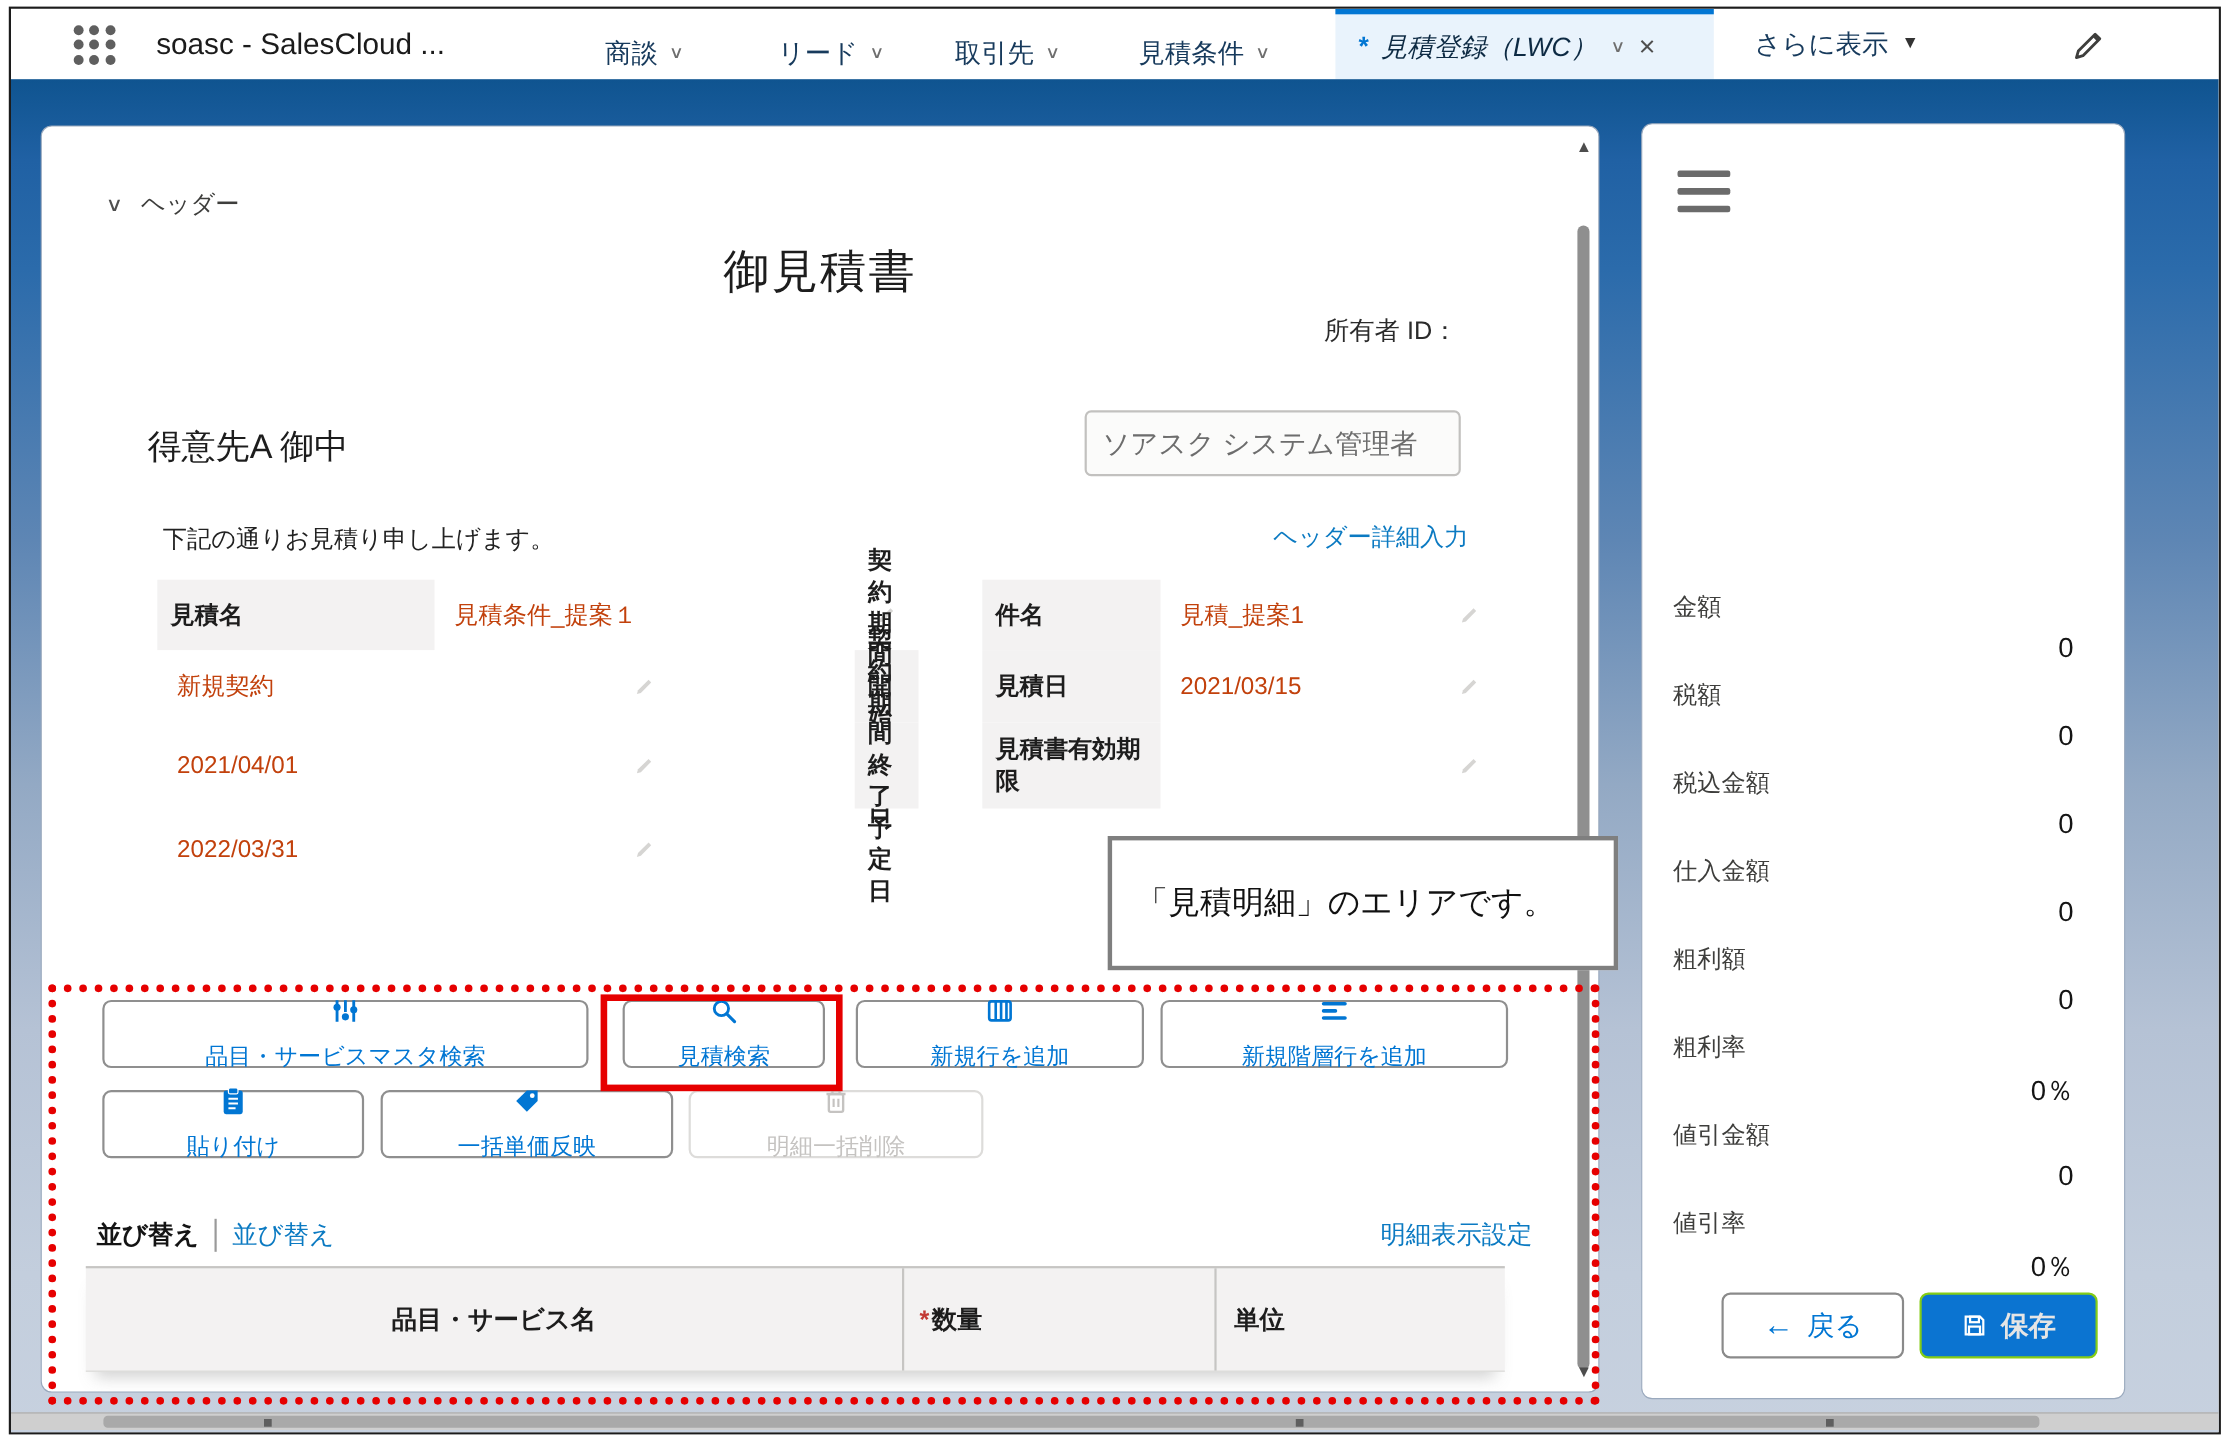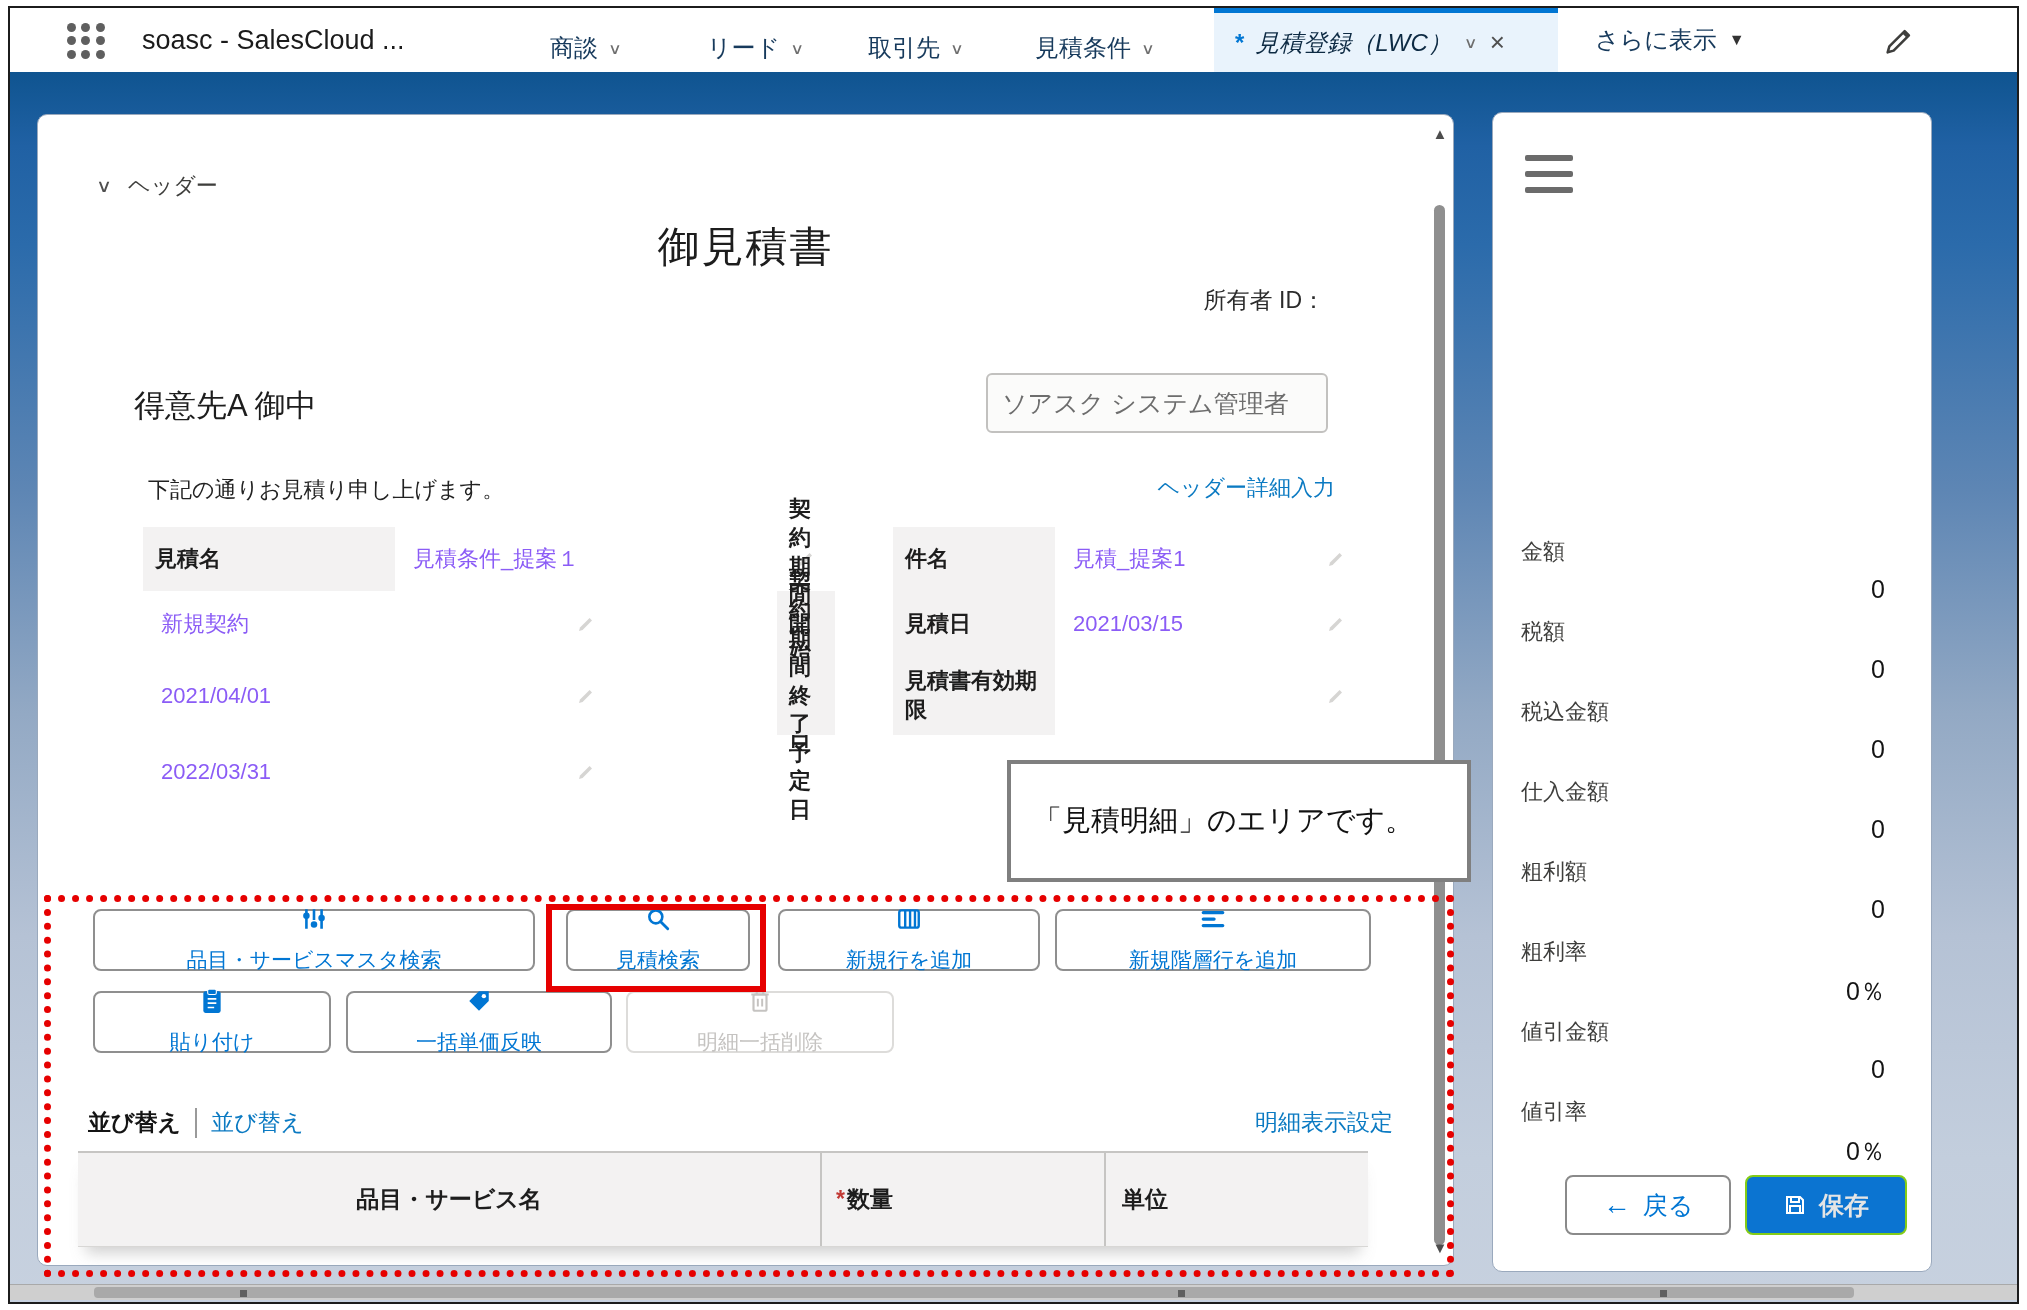--- a/index.html
+++ b/index.html
@@ -38,21 +38,21 @@
   .owner-label{position:absolute;right:128px;top:170px;font-size:23px;color:#2b2b2b;}
   .owner-box{position:absolute;left:948px;top:258px;width:342px;height:60px;border:2px solid #c2c1bf;border-radius:6px;background:#fbfbfa;display:flex;align-items:center;padding:0 14px;font-size:25px;color:#6d6d6d;}
   .customer{position:absolute;left:96px;top:270px;font-size:31px;color:#1d1d1d;}
   .greeting{position:absolute;left:110px;top:360px;font-size:22px;color:#222;}
   .hdr-link{position:absolute;right:118px;top:358px;font-size:22px;color:#0b7ac2;cursor:pointer;}
 
   .ftable{position:absolute;display:grid;}
   .ftable-left{left:105px;top:412px;width:692px;grid-template-columns:252px 1fr 58px;grid-template-rows:64px 66px 78px 74px;}
   .ftable-right{left:855px;top:412px;width:468px;grid-template-columns:162px 1fr 50px;grid-template-rows:64px 66px 78px;}
   .fl{background:#f3f2f2;display:flex;align-items:center;padding:2px 12px;font-size:22px;font-weight:bold;color:#1d1d1d;line-height:1.3;}
-  .fv{display:flex;align-items:center;padding-left:18px;font-size:22px;color:#8b5cf6;}
+  .fv{display:flex;align-items:center;padding-left:18px;font-size:22px;color:#c2410c;}
   .fe{display:flex;align-items:center;justify-content:center;cursor:pointer;}
 
   
   .btn{position:absolute;height:62px;border:2px solid #8f8f8f;border-radius:8px;background:#fff;display:flex;align-items:center;justify-content:center;gap:14px;font-size:21px;color:#0176d3;cursor:pointer;flex-direction:column;}
   .btn.disabled{color:#c5c3c1;border-color:#dddcda;cursor:default;}
   .links-row{position:absolute;left:50px;top:992px;display:flex;align-items:center;font-size:23px;}
   .sort-lbl{color:#141414;font-weight:bold;}
   .vbar{width:2px;height:30px;background:#9a9a9a;margin:0 14px;}
   .link{color:#0b7ac2;cursor:pointer;}
   .disp-link{position:absolute;right:60px;top:992px;font-size:23px;color:#0b7ac2;cursor:pointer;}

